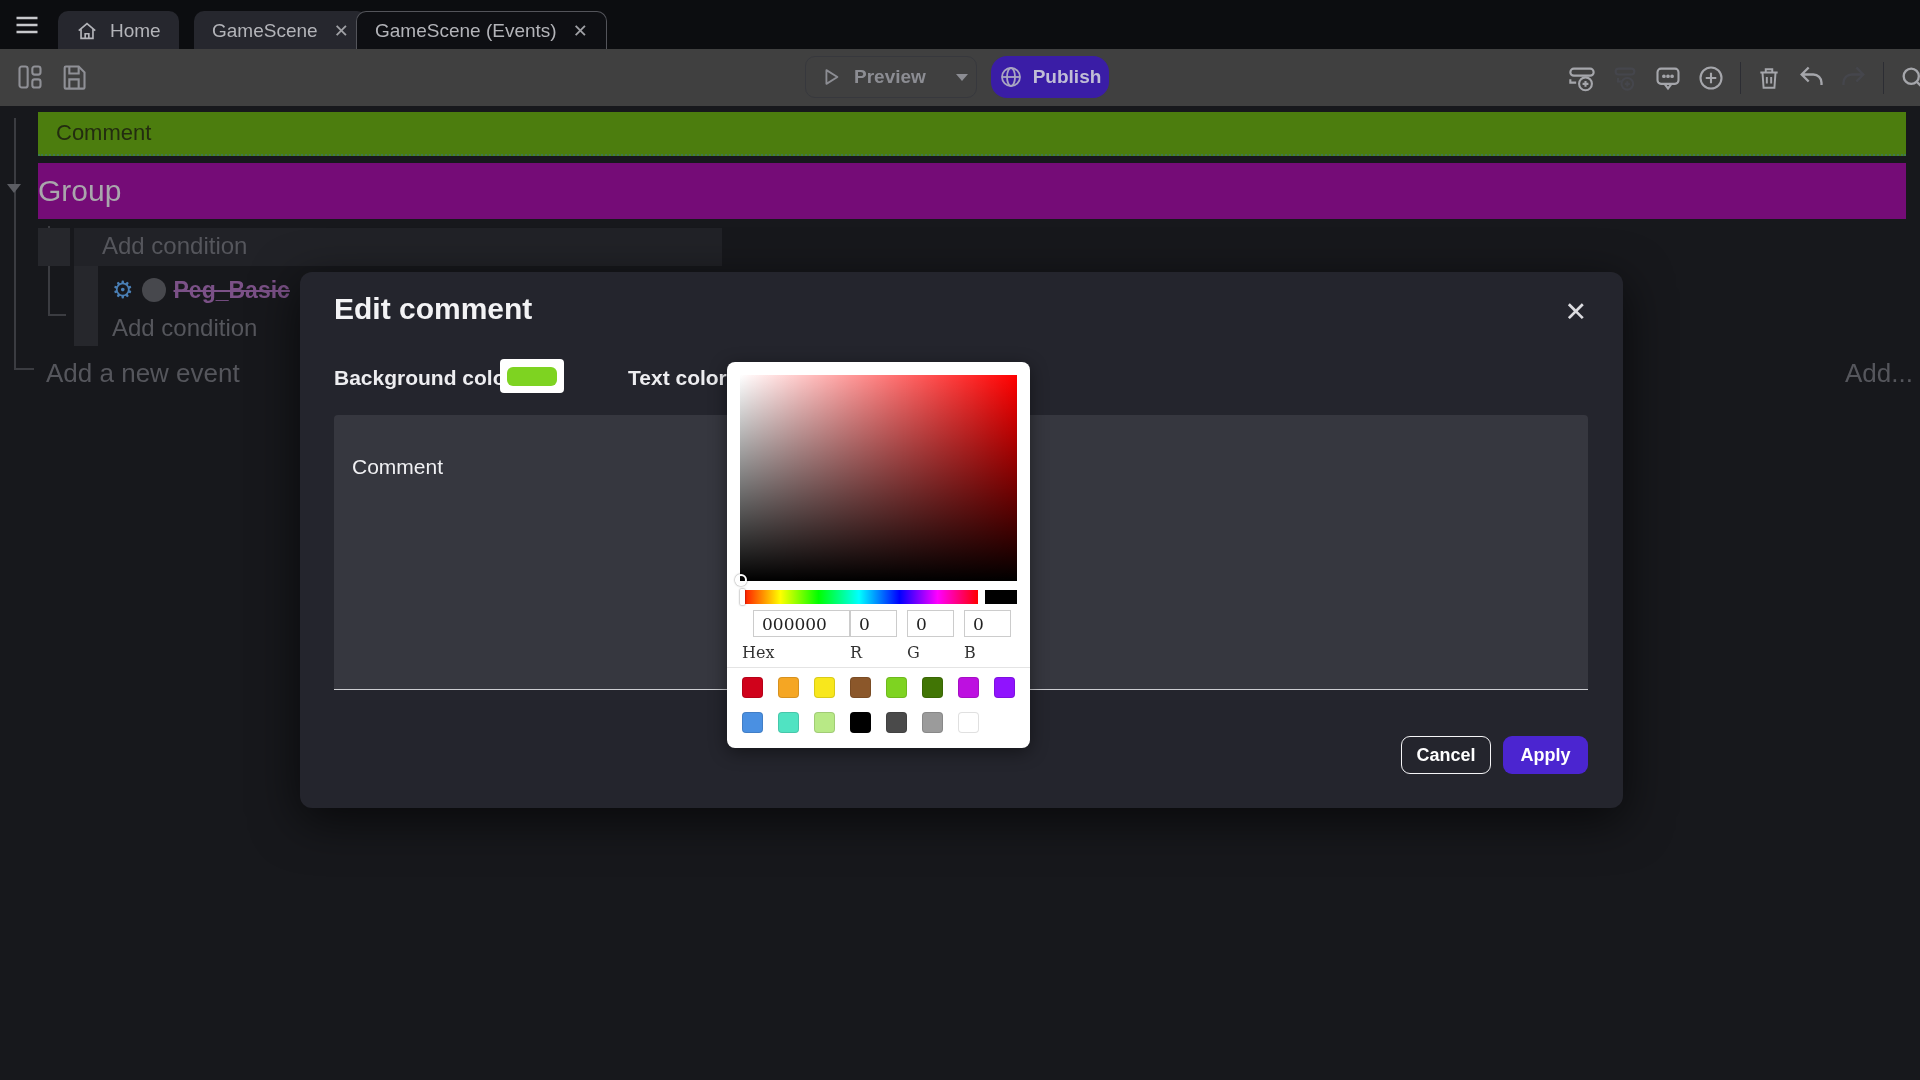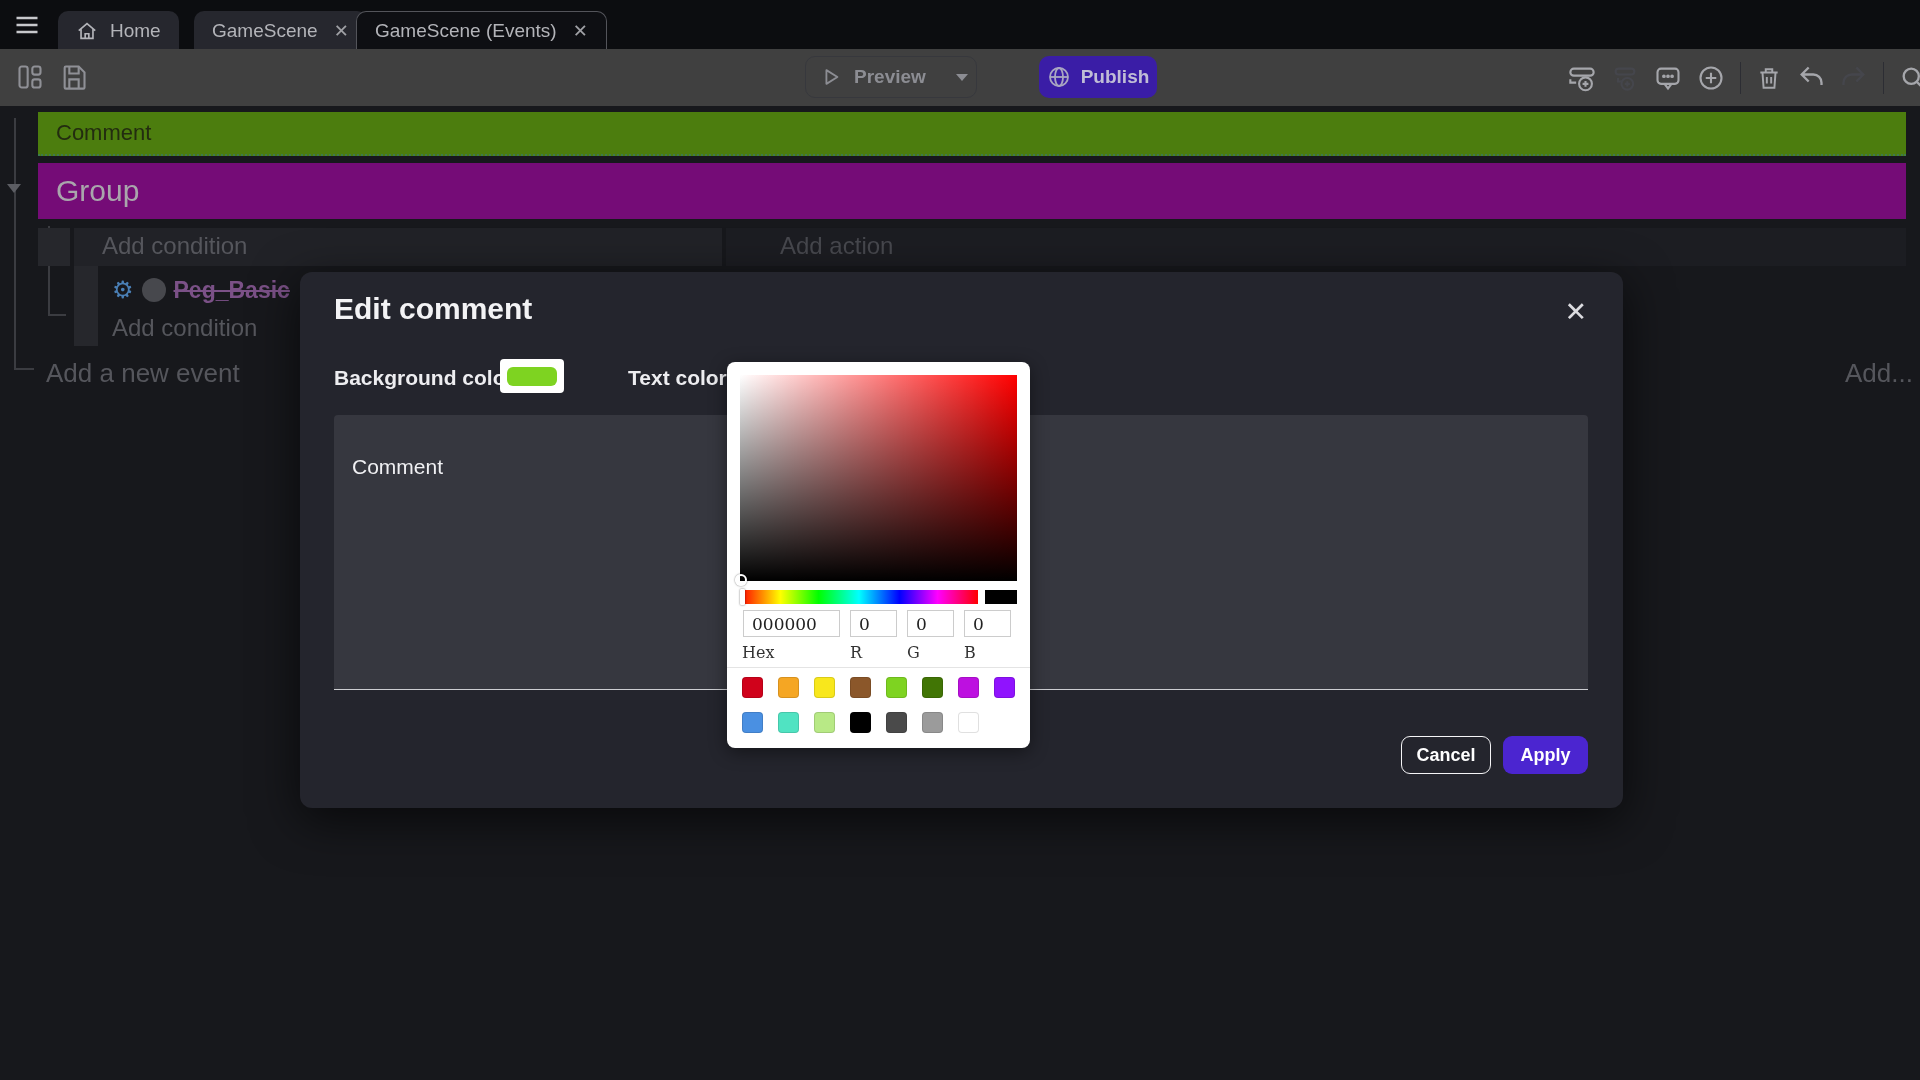--- a/index.html
+++ b/index.html
@@ -18,32 +18,32 @@
 
   
   .toolbar { position:absolute; left:0; top:49px; width:1920px; height:57px; background:#404040; }
   .tool-icon { color:#8f9096; }
   .btn-preview { position:absolute; left:805px; top:7px; width:172px; height:42px;
     border:1px solid #37383d; border-radius:10px; display:flex; align-items:center;
     color:#8c8d93; font-weight:bold; font-size:19px; }
   .btn-preview .seg { display:flex; align-items:center; gap:12px; padding:0 14px; height:100%; }
   .btn-preview .divider { width:1px; height:100%; background:#37383d; }
   .btn-publish { position:absolute; left:991px; top:7px; width:118px; height:42px;
-    background:#3a1da6; border-radius:10px; display:flex; align-items:center; justify-content:center;
-    gap:10px; color:#c0bdd6; font-weight:bold; font-size:19px;margin-left:48px; }
+    background:#3a1da6; border-radius:16px; display:flex; align-items:center; justify-content:center;
+    gap:10px; color:#c0bdd6; font-weight:bold; font-size:19px; }
   .right-icons { position:absolute; left:1568px; top:13px; display:flex; align-items:center; gap:15px; }
   .right-icons .sep { width:1px; height:32px; background:#2c2d33; }
   .dim { color:#45464c !important; }
 
   
   .events { position:absolute; left:0; top:106px; width:1920px; height:974px; background:#17181c; }
   .event-row { position:absolute; left:38px; width:1868px; display:flex; align-items:center; }
   .row-comment { top:6px; height:44px; font-size:22px; color:#232c10; padding-left:18px;
     border-bottom:2px dotted rgba(50,120,130,.55); }
-  .row-group { top:57px; height:56px; font-size:30px; color:#a9a6ac; padding-left:18px; }
+  .row-group { top:57px; height:56px; font-size:30px; color:#a9a6ac; }
   .cell-cond { position:absolute; left:74px; top:122px; width:648px; height:38px; background:#212227; }
   .cell-act  { position:absolute; left:726px; top:122px; width:1180px; height:38px; background:#1c1d22; }
   .handle-strip { position:absolute; background:#26272c; }
   .placeholder { color:#55565c; font-size:24px; }
   .placeholder2 { color:#47484e; font-size:24px; }
   .peg-row { position:absolute; left:112px; top:166px; height:36px; display:flex; align-items:center; gap:8px; }
   .obj-circle { width:24px; height:24px; border-radius:50%; background:#47484d; }
   .peg-name { color:#7b5187; font-size:23px; font-weight:bold; text-decoration:line-through; }
   .tree-line { position:absolute; background:#3b3c41; }
   .tree-arrow { position:absolute; width:0; height:0; border-left:7px solid transparent;
@@ -235,23 +235,20 @@
   </div>
 
   <div class="event-row row-group" style="background: rgb(117, 12, 119);">
     <span>Group</span>
   </div>
 
   <div class="handle-strip" style="left:38px; top:122px; width:32px; height:38px;"></div>
   <div class="cell-cond">
     <span class="placeholder" style="position:absolute; left:28px; top:4px;">Add condition</span>
   </div>
-  <div class="cell-act">
-    <span class="placeholder2" style="position:absolute; left:54px; top:4px;">Add action</span>
-  </div>
 
   <div class="handle-strip" style="left:74px; top:160px; width:24px; height:80px;"></div>
   <div class="peg-row">
     <span style="color:#4a7fb5; font-size:24px; line-height:24px;">⚙</span>
     <span class="obj-circle"></span>
     <span class="peg-name">Peg_Basic</span>
   </div>
   <div class="placeholder" style="position:absolute; left:112px; top:208px;">Add condition</div>
 
   <div class="placeholder" style="position:absolute; left:46px; top:252px; font-size:26px;">Add a new event</div>
@@ -278,21 +275,21 @@
 
 <div class="picker">
   <div class="saturation">
     <div class="sat-cursor"></div>
   </div>
   <div class="hue">
     <div class="hue-thumb"></div>
   </div>
   <div class="cur-color" style="background: rgb(0, 0, 0);"></div>
 
-  <input class="pk-input" style="left: 16px; width: 97px;" value="000000">
+  <input class="pk-input" style="left: 26px; width: 97px;" value="000000">
   <input class="pk-input" style="left: 123px; width: 47px;" value="0">
   <input class="pk-input" style="left: 180px; width: 47px;" value="0">
   <input class="pk-input" style="left: 237px; width: 47px;" value="0">
 
   <span class="pk-label" style="left:15px;  width:97px;">Hex</span>
   <span class="pk-label" style="left:123px; width:47px;">R</span>
   <span class="pk-label" style="left:180px; width:47px;">G</span>
   <span class="pk-label" style="left:237px; width:47px;">B</span>
 
   <div class="pk-divider"></div>

